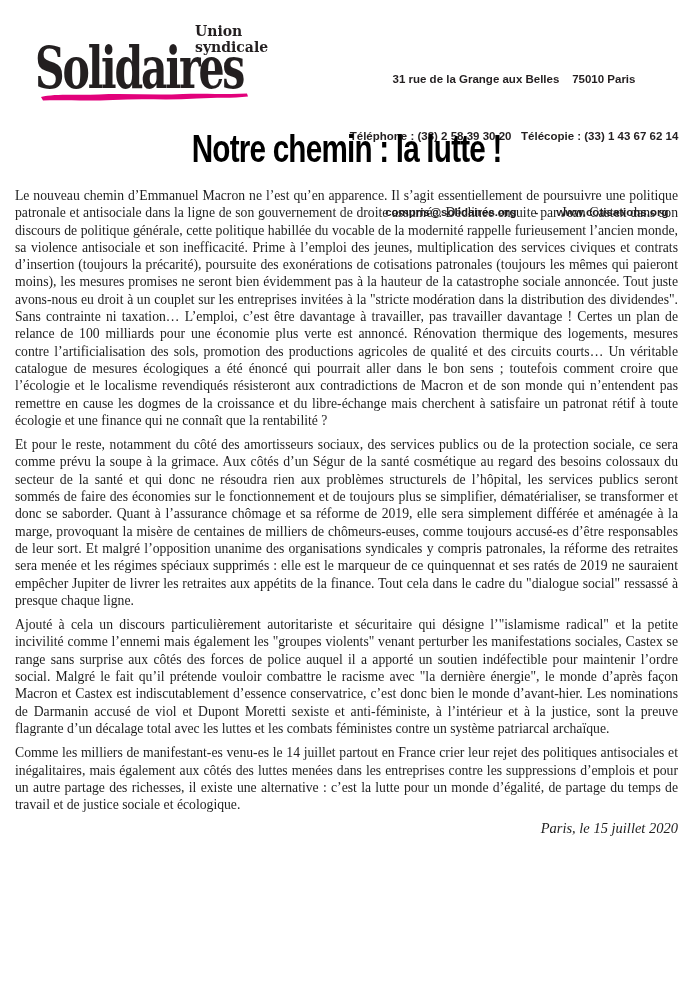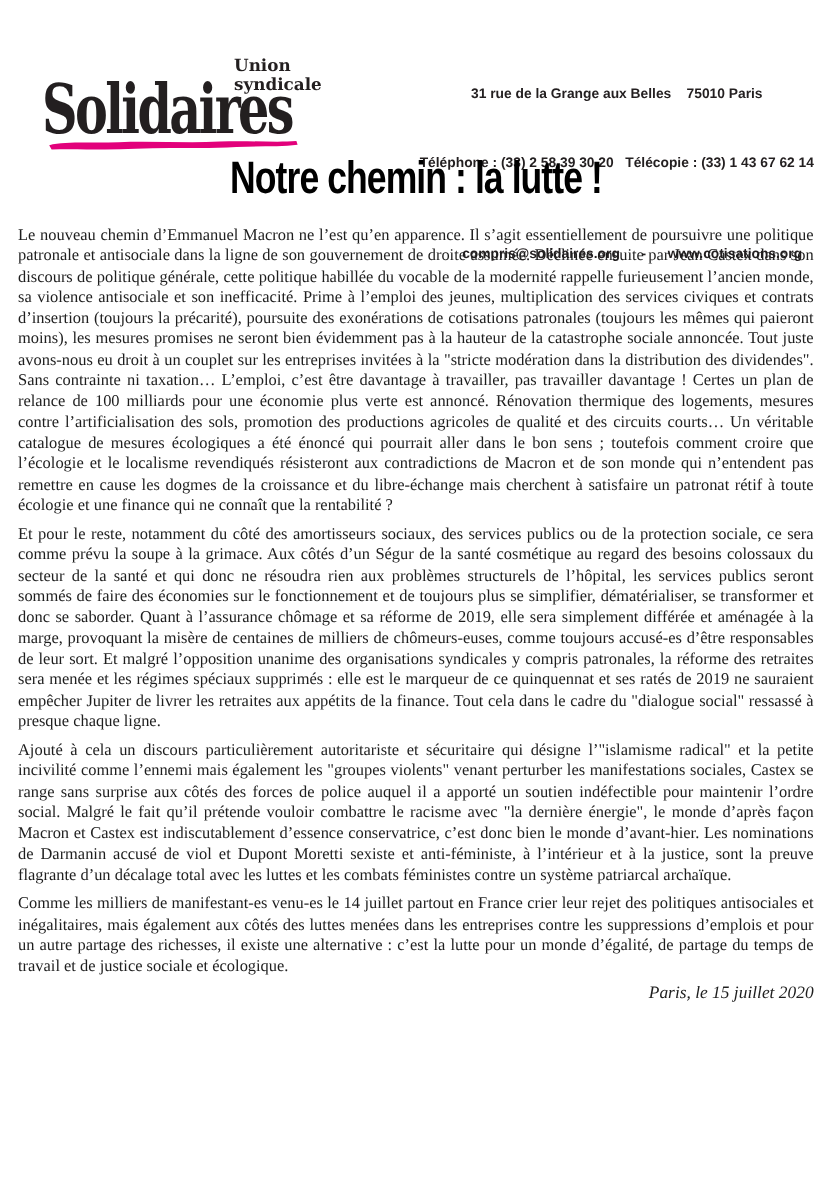--- a/index.html
+++ b/index.html
@@ -13,21 +13,21 @@
   .page {
     position: relative;
     width: 693px; height: 1000px;
     background: #ffffff;
     color: #1f1f1f;
   }
 
   
   .letterhead { position: absolute; top: 0; left: 0; width: 693px; height: 120px; }
 
-  .logo { position: absolute; left: 35px; top: 20px; width: 220px; height: 86px; margin-top: 24px; }
+  .logo { position: absolute; left: 35px; top: 20px; width: 220px; height: 86px; }
   .logo-tagline {
     position: absolute; left: 160px; top: 4px;
     font-family: "DejaVu Serif", serif;
     font-weight: 700;
     font-size: 14px; line-height: 15.5px;
     color: #231f20;
     white-space: nowrap;
   }
   .logo-wordmark {
     position: absolute; left: 0; top: 14px;

